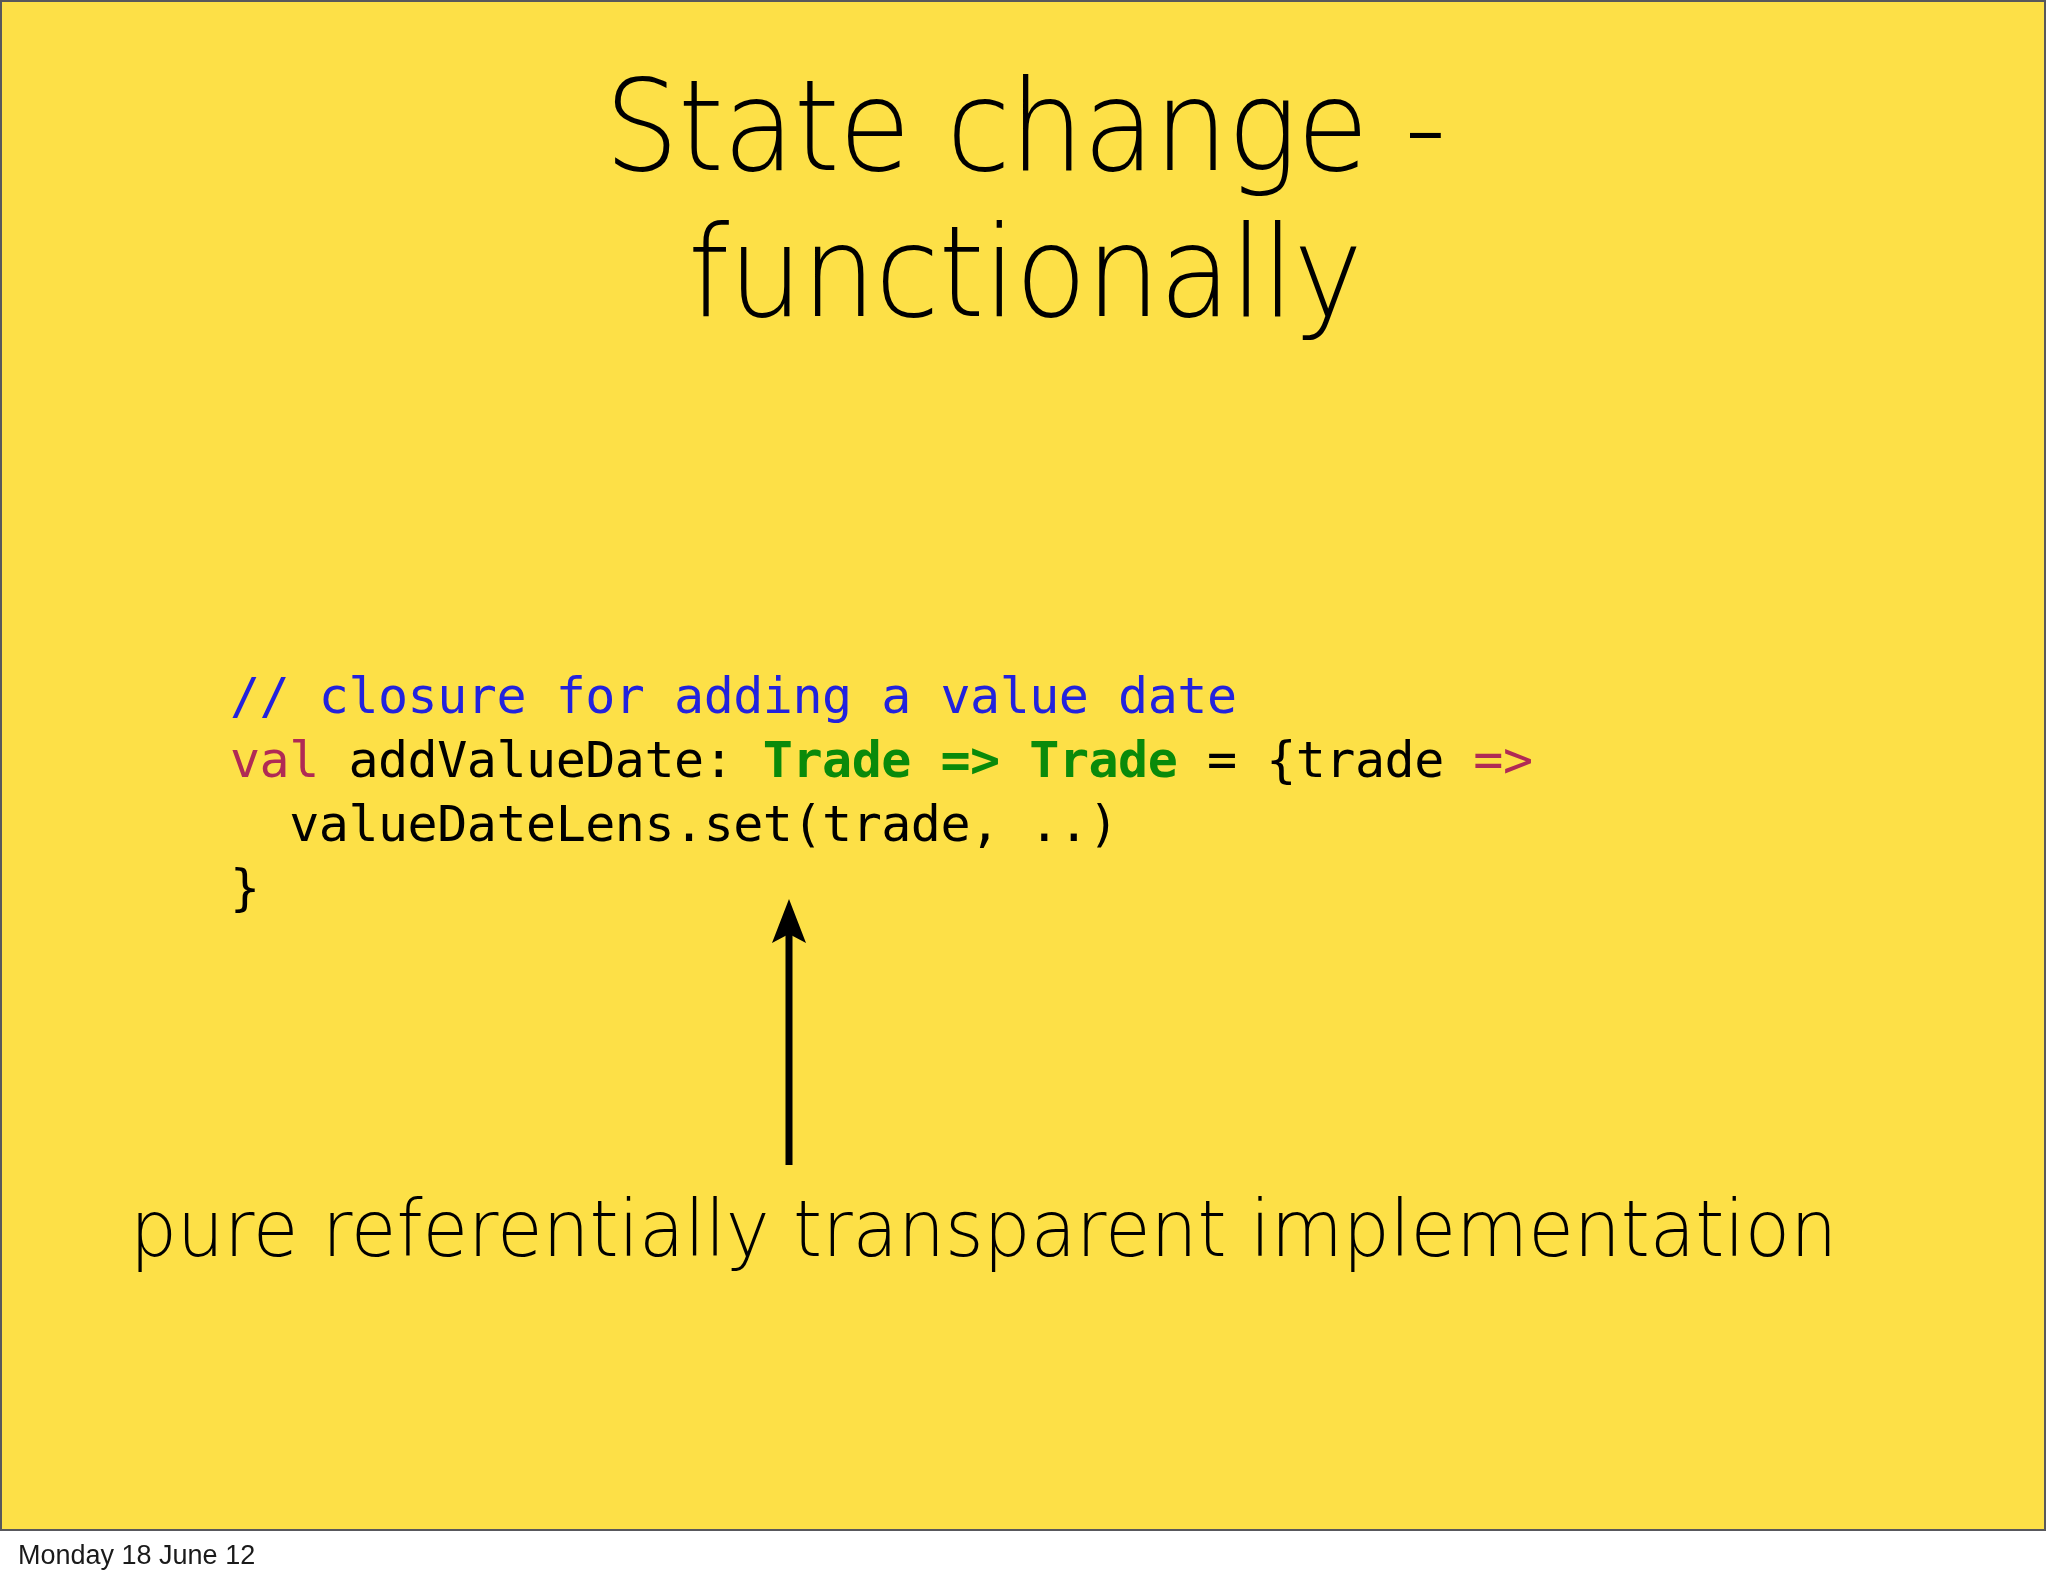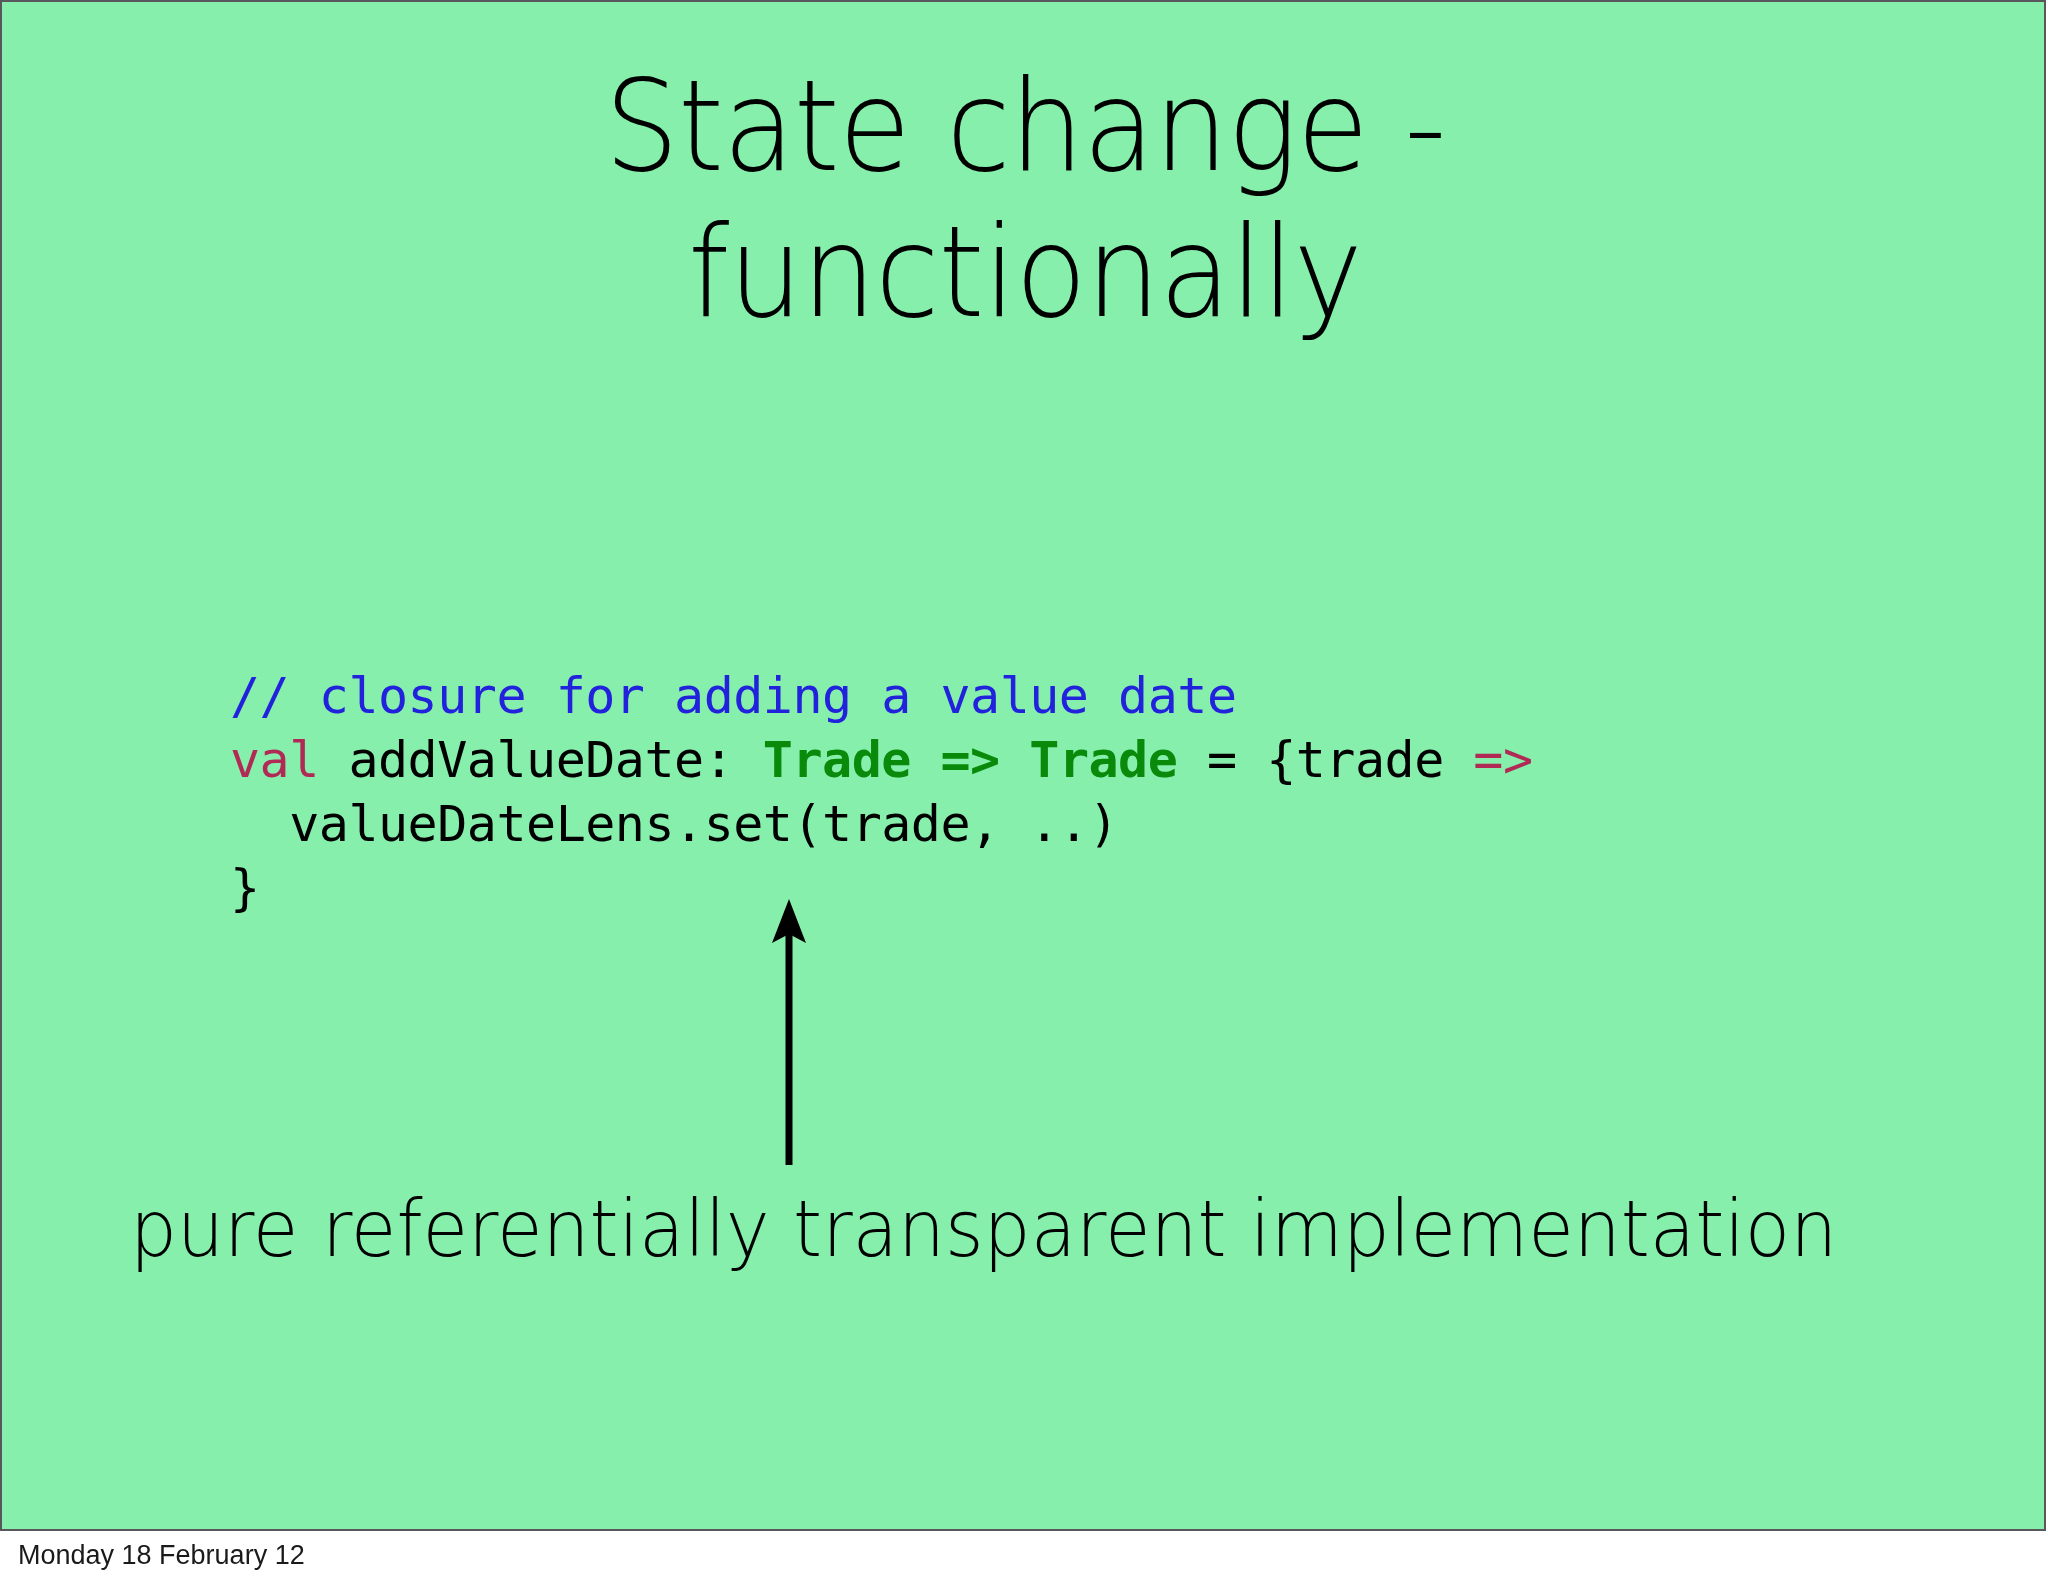--- a/index.html
+++ b/index.html
@@ -16,21 +16,21 @@
 
   
   #slide-frame {
     position: absolute;
     left: 0;
     top: 0;
     width: 2046px;
     height: 1531px;
     border: 2px solid #58585c;
     box-sizing: border-box;
-    background: #86efac;
+    background: #fde047;
     overflow: hidden;
   }
 
   
   #slide-title {
     position: absolute;
     left: 0;
     top: 52px;
     width: 2046px;
     text-align: center;
@@ -113,13 +113,13 @@
 
   <svg id="pointer-arrow" viewBox="0 0 110 270" xmlns="http://www.w3.org/2000/svg">
     <line x1="47" y1="268" x2="47" y2="26" stroke="#000000" stroke-width="7"></line>
     <polygon points="47,2 30,46 47,37 64,46" fill="#000000"></polygon>
   </svg>
 
   <div id="caption">pure referentially transparent implementation</div>
 
 </div>
 
-<div id="footer-date">Monday 18 February 12</div>
+<div id="footer-date">Monday 18 June 12</div>
 
 </body></html>

